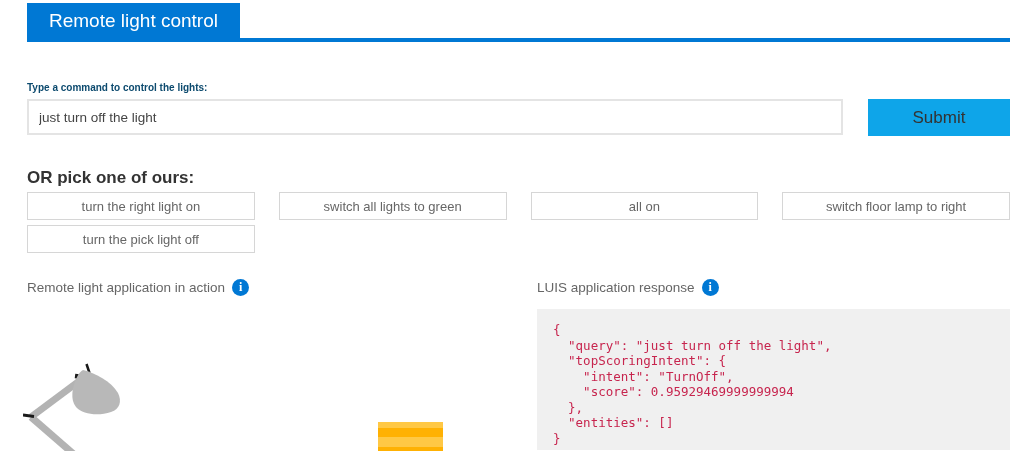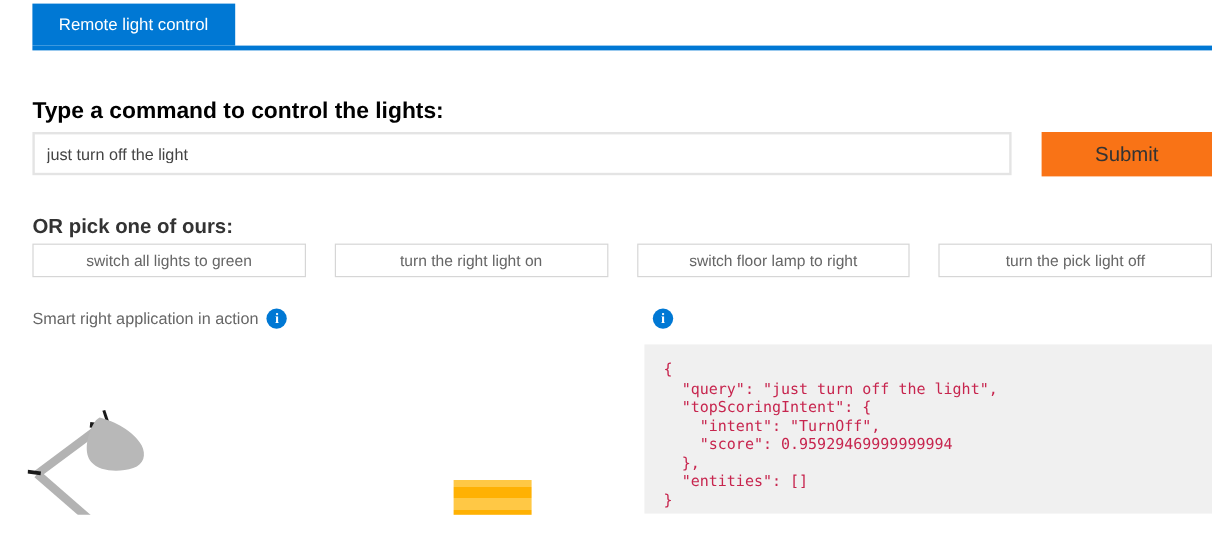--- a/index.html
+++ b/index.html
@@ -13,43 +13,43 @@
 
   
   .tabbar { margin-top: 3px; }
   .tab {
     display: inline-block;
     height: 35px;
     line-height: 35px;
     padding: 0 22px;
     background: #0078D4;
     color: #ffffff;
-    font-size: 14px;
+    font-size: 19px;
     cursor: pointer;
   }
   .tab-rule { height: 4px; background: #0078D4; }
 
   
-  .cmd-label { margin-top: 40px; font-size: 19px; font-weight: bold; color: #000000; }
+  .cmd-label { margin-top: 40px; font-size: 10px; font-weight: bold; color: #0c4a6e; }
   .cmd-row { margin-top: 6px; display: flex; gap: 25px; align-items: flex-start; }
   .cmd-input {
     flex: 1;
     height: 36px;
     border: 2px solid #e4e4e4;
     padding: 16px 10px;
     font-size: 13.5px;
     color: #444444;
     font-family: "Liberation Sans", sans-serif;
     outline: none;
   }
   .submit-btn {
     width: 142px;
     height: 37px;
     border: none;
-    background: #f97316;
+    background: #0ea5e9;
     color: #333333;
     font-size: 17px;
     font-family: "Liberation Sans", sans-serif;
     cursor: pointer;
   }
 
   
   .pick-label { margin-top: 32px; font-size: 17px; font-weight: bold; color: #333333; }
   .suggestions {
     margin-top: 4px;
@@ -135,31 +135,32 @@
   <div class="cmd-label">Type a command to control the lights:</div>
 
   <div class="cmd-row">
     <input class="cmd-input" type="text" value="just turn off the light" style="">
     <button class="submit-btn">Submit</button>
   </div>
 
   <div class="pick-label">OR pick one of ours:</div>
 
   <div class="suggestions">
+    <button class="sugg-btn">turn the right light on</button>
     <button class="sugg-btn">switch all lights to green</button>
-    <button class="sugg-btn">turn the right light on</button>
+    <button class="sugg-btn">all on</button>
     <button class="sugg-btn">switch floor lamp to right</button>
     <button class="sugg-btn">turn the pick light off</button>
   </div>
 
   <div class="panels">
 
     <div class="panel-left">
       <div class="caption">
-        <span>Smart right application in action</span>
+        <span>Remote light application in action</span>
         <span class="info-icon">i</span>
       </div>
 
       <svg class="lamp-svg" viewBox="0 0 120 96">
 
         <line x1="8" y1="62" x2="54" y2="102" stroke="#b3b3b3" stroke-width="7"></line>
 
         <line x1="63" y1="21" x2="8" y2="62" stroke="#b3b3b3" stroke-width="7"></line>
 
         <line x1="0" y1="60" x2="11" y2="61.5" stroke="#1a1a1a" stroke-width="3"></line>
@@ -169,20 +170,21 @@
         <line x1="63.5" y1="9" x2="66.5" y2="18" stroke="#1a1a1a" stroke-width="2.5"></line>
 
         <path d="M60,15 C72,18 88,26 95,38 C99,46 97,54 88,57 C76,61 60,60 53,52 C47,45 49,32 54,22 C56,18 58,16 60,15 Z" fill="#b8b8b8"></path>
       </svg>
 
       <div class="table-lamp-shade"></div>
     </div>
 
     <div class="panel-right">
       <div class="caption">
+        <span>LUIS application response</span>
         <span class="info-icon">i</span>
       </div>
       <div class="code-block">
         <pre>{
   "query": "just turn off the light",
   "topScoringIntent": {
     "intent": "TurnOff",
     "score": 0.95929469999999994
   },
   "entities": []

